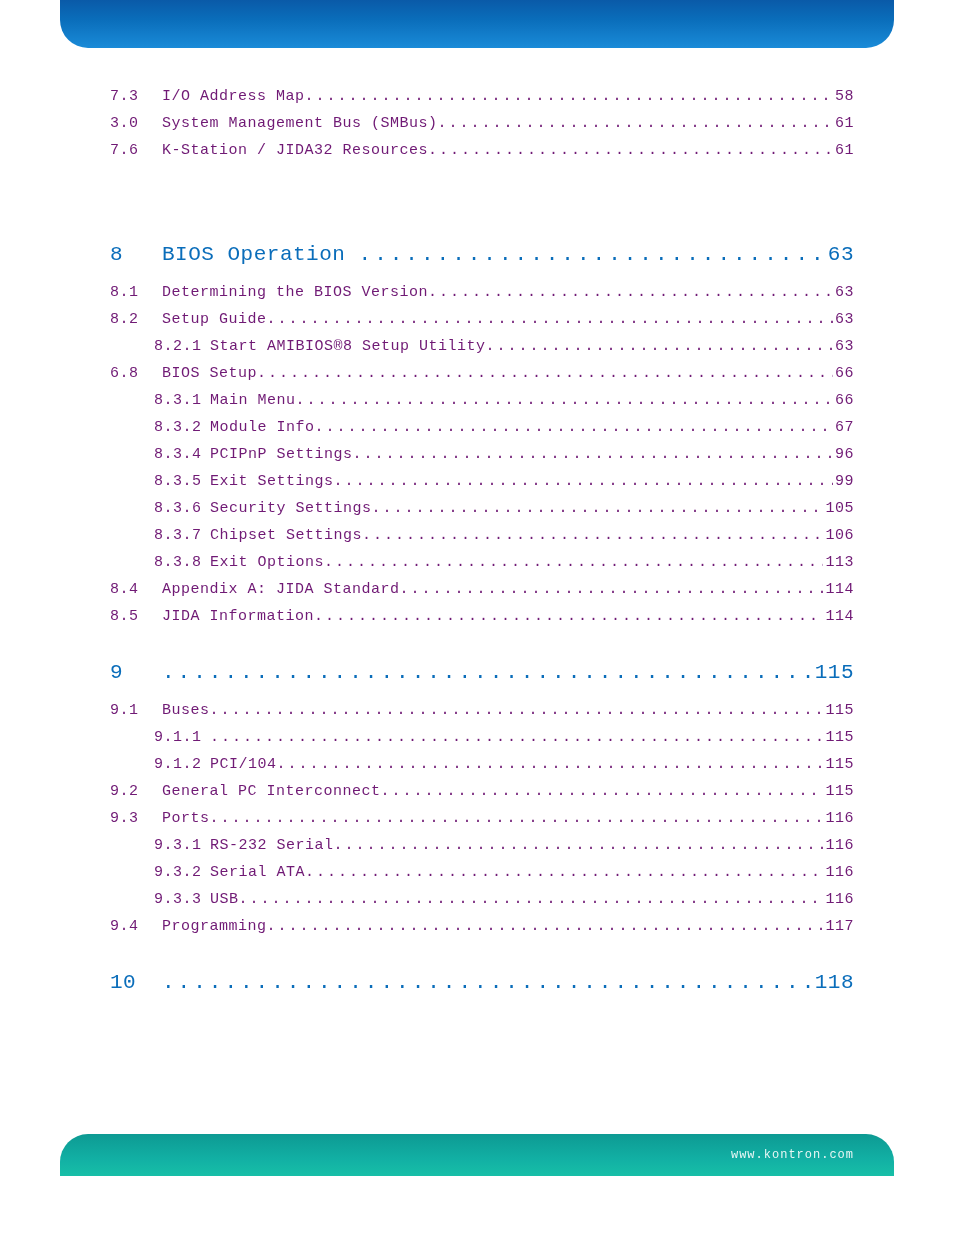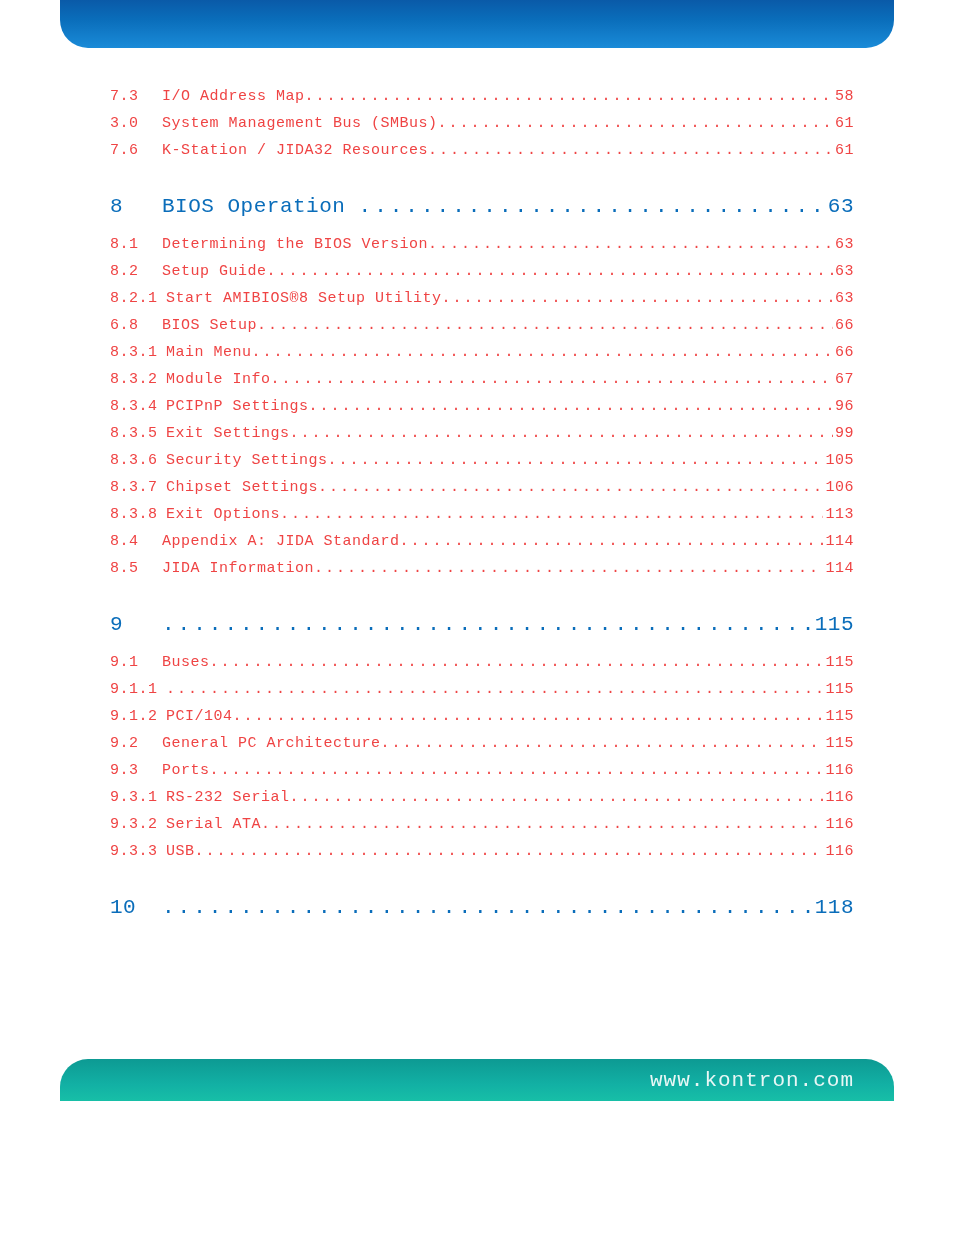--- a/index.html
+++ b/index.html
@@ -26,27 +26,27 @@
     margin: 40px 100px 40px 110px;
   }
 
   .toc-line {
     display: flex;
     align-items: center;
     white-space: nowrap;
     margin: 10px 0;
     font-size: 15px;
     letter-spacing: 0.5px;
-    color: #ef4444;
+    color: #701a75;
   }
   .toc-line .num {
     min-width: 52px;
     flex: 0 0 auto;
   }
-  .toc-line.sub .num { min-width: 56px; }
+  .toc-line.sub .num { min-width: 56px; margin-left: 44px; }
   .toc-line .title {
     flex: 0 0 auto;
   }
   .toc-line .dots {
     flex: 1 1 auto;
     overflow: hidden;
     letter-spacing: 2px;
   }
   .toc-line .dots::after {
     content: "....................................................................................................................................................................................................";
@@ -63,21 +63,21 @@
     white-space: nowrap;
     margin: 36px 0 18px 0;
     font-size: 21px;
     letter-spacing: 0.5px;
     color: #0a6dba;
   }
   .toc-chapter .num {
     min-width: 52px;
     flex: 0 0 auto;
   }
-  .toc-chapter .title { flex: 0 0 auto; white-space: pre; }
+  .toc-chapter .title { flex: 0 0 auto; white-space: pre; margin-top: 48px; }
   .toc-chapter .dots {
     flex: 1 1 auto;
     overflow: hidden;
     letter-spacing: 3px;
   }
   .toc-chapter .dots::after {
     content: "..............................................................................................................";
   }
   .toc-chapter .page { flex: 0 0 auto; padding-left: 4px; }
 
@@ -92,21 +92,21 @@
     border-top-left-radius: 28px;
     border-top-right-radius: 28px;
     display: flex;
     justify-content: flex-end;
     align-items: center;
     padding-right: 40px;
     box-sizing: border-box;
   }
   .bottom-banner .url {
     color: #e8f7f5;
-    font-size: 21px;
+    font-size: 12px;
     letter-spacing: 1px;
     margin-left: 40px;
   }
 </style>
 </head>
 <body>
 
 <div class="top-banner"></div>
 
 <div class="content" id="toc-container">
@@ -229,21 +229,21 @@
       <span class="page">115</span>
     </div>
     <div class="toc-line sub">
       <span class="num">9.1.2</span>
       <span class="title">PCI/104</span>
       <span class="dots"></span>
       <span class="page">115</span>
     </div>
     <div class="toc-line">
       <span class="num">9.2</span>
-      <span class="title">General PC Architecture</span>
+      <span class="title">General PC Interconnect</span>
       <span class="dots"></span>
       <span class="page">115</span>
     </div>
     <div class="toc-line">
       <span class="num">9.3</span>
       <span class="title">Ports</span>
       <span class="dots"></span>
       <span class="page">116</span>
     </div>
     <div class="toc-line sub">
@@ -256,20 +256,26 @@
       <span class="num">9.3.2</span>
       <span class="title">Serial ATA</span>
       <span class="dots"></span>
       <span class="page">116</span>
     </div>
     <div class="toc-line sub">
       <span class="num">9.3.3</span>
       <span class="title">USB</span>
       <span class="dots"></span>
       <span class="page">116</span>
+    </div>
+    <div class="toc-line">
+      <span class="num">9.4</span>
+      <span class="title">Programming</span>
+      <span class="dots"></span>
+      <span class="page">117</span>
     </div>
     <div class="toc-chapter">
       <span class="num">10</span>
       <span class="dots"></span>
       <span class="page"> 118</span>
     </div>
   </div>
 
 <div class="bottom-wrap">
   <div class="bottom-banner">

